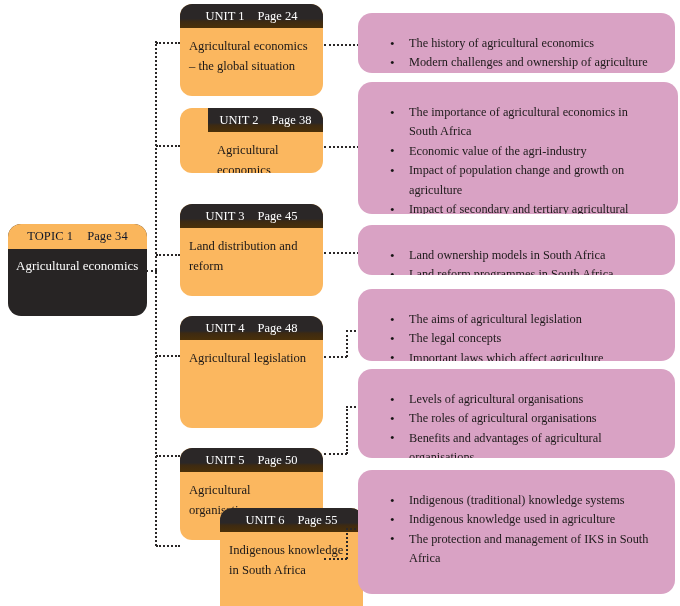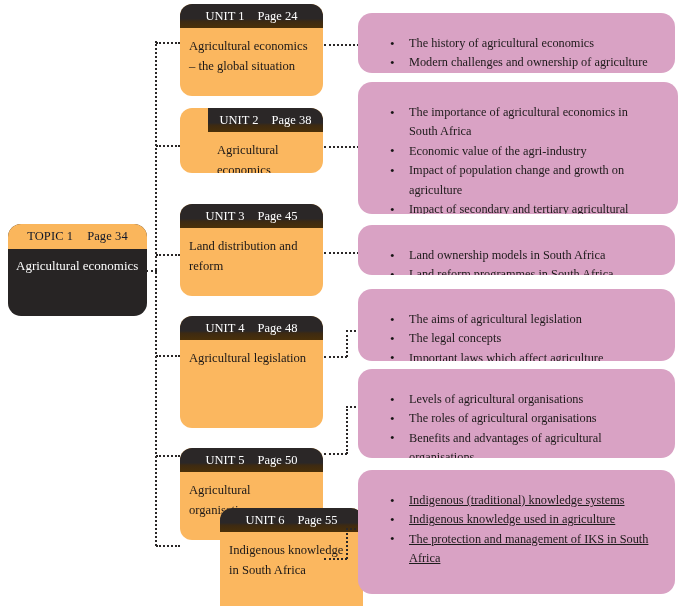--- a/index.html
+++ b/index.html
@@ -259,21 +259,21 @@
     <div class="unit-body">
       <div>Indigenous knowledge</div>
       <div>in South Africa</div>
     </div>
   </div>
   <div class="dot-h" style="left:156px; top:545px; width:24px;"></div>
   <div class="dot-h" style="left:324px; top:558px; width:23px;"></div>
   <div class="dot-v" style="left:346px; top:528px; height:31px;"></div>
   <div class="dot-h" style="left:346px; top:528px; width:14px;"></div>
 
-  <div class="card bullet-card" style="top:470px; width:317px; height:124px;text-decoration:underline;">
+  <div class="card bullet-card" style="top:470px; width:317px; height:124px;">
     <ul class="bullet-list">
       <li>Indigenous (traditional) knowledge systems</li>
       <li>Indigenous knowledge used in agriculture</li>
       <li>The protection and management of IKS in South Africa</li>
     </ul>
   </div>
 
 </div>
 
 </body></html>

